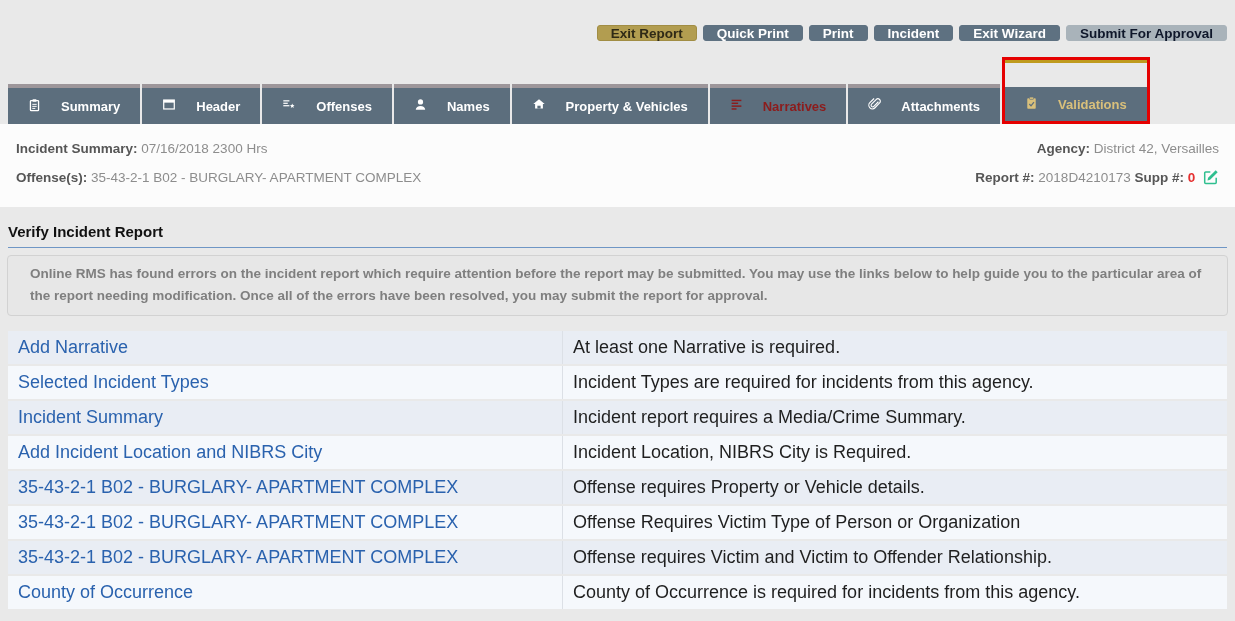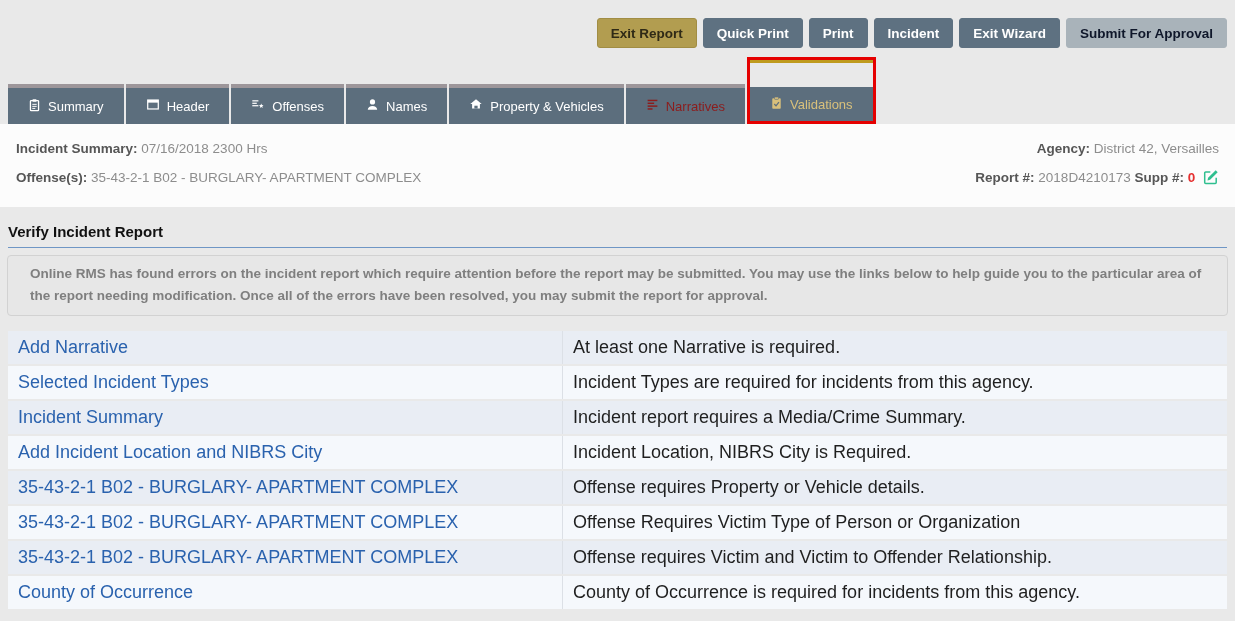--- a/index.html
+++ b/index.html
@@ -10,36 +10,36 @@
     overflow:hidden;
     position:relative;
   }
 
   
   .toolbar {
     display:flex; justify-content:flex-end; align-items:center;
     gap:6px; padding:18px 8px 0 0; height:48px;
   }
   .btn {
-    height:30px; padding:0 13px; display:flex; align-items:center;
+    height:16px; padding:0 13px; display:flex; align-items:center;
     font-size:13.5px; font-weight:bold; border-radius:3px; cursor:pointer;
     white-space:nowrap;
   }
   .btn-gold { background:#b29d50; color:#2f2a16; border:1px solid #a18d44; }
   .btn-slate { background:#5e7181; color:#ffffff; border:1px solid #5e7181; }
   .btn-disabled { background:#a9b3ba; color:#0f172a; border:1px solid #a9b3ba; }
 
   
   .tabbar { display:flex; margin-top:9px; align-items:flex-end; gap:2px; padding-left:8px; }
   .tab { display:flex; flex-direction:column; cursor:pointer; }
   .tab-top { height:4px; background:#9d969a; }
   .tab-body {
     background:#5c6e7d; color:#fff; height:36px;
-    display:flex; align-items:center; justify-content:center; gap:7px;
-    padding:0 20px; font-size:13px; font-weight:normal; white-space:nowrap;
+    display:flex; align-items:center; justify-content:center; gap:20px;
+    padding:0 20px; font-size:13px; font-weight:bold; white-space:nowrap;
   }
   .tab-body svg { flex:0 0 auto; }
   .tab-narratives .tab-body { color:#8c1c1c; }
   .tab-validations { border:3px solid #e50000; }
   .tab-validations .tab-top { height:3px; background:#bf9b1e; }
   .tab-validations .tab-body { color:#d9c07b; height:34px;margin-top:24px; }
 
   
   .inc-header {
     background:#fcfcfc; display:flex; justify-content:space-between;
@@ -168,20 +168,31 @@
             <line x1="2" y1="3" x2="14" y2="3" stroke="currentColor" stroke-width="1.8"></line>
             <line x1="2" y1="6.5" x2="10" y2="6.5" stroke="currentColor" stroke-width="1.8"></line>
             <line x1="2" y1="10" x2="14" y2="10" stroke="currentColor" stroke-width="1.8"></line>
             <line x1="2" y1="13.5" x2="8" y2="13.5" stroke="currentColor" stroke-width="1.8"></line>
           </svg>
       </span>
       <span>Narratives</span>
     </div>
   </div>
 
+  <div class="tab">
+    <div class="tab-top"></div>
+    <div class="tab-body">
+      <span>
+        <svg width="13" height="13" viewBox="0 0 16 16" fill="none">
+            <path d="M12.8 4.6 L7.2 10.4 a1.9 1.9 0 0 1 -2.8 -2.8 L10 1.9 a3 3 0 0 1 4.3 4.2 L8.6 12 a4.4 4.4 0 0 1 -6.3 -6.2 L7.5 0.6" stroke="currentColor" stroke-width="1.4"></path>
+          </svg>
+      </span>
+      <span>Attachments</span>
+    </div>
+  </div>
 
   <div class="tab tab-validations">
     <div class="tab-top"></div>
     <div class="tab-body">
       <span>
         <svg width="13" height="14" viewBox="0 0 16 16">
             <rect x="2.8" y="2" width="10.4" height="13" rx="1" fill="currentColor"></rect>
             <rect x="5.5" y="0.7" width="5" height="2.8" rx="0.8" fill="currentColor" stroke="#5c6e7d" stroke-width="0.8"></rect>
             <path d="M5.3 9.3 l2.1 2.2 3.6-4.5" stroke="#5c6e7d" stroke-width="1.6" fill="none"></path>
           </svg>

